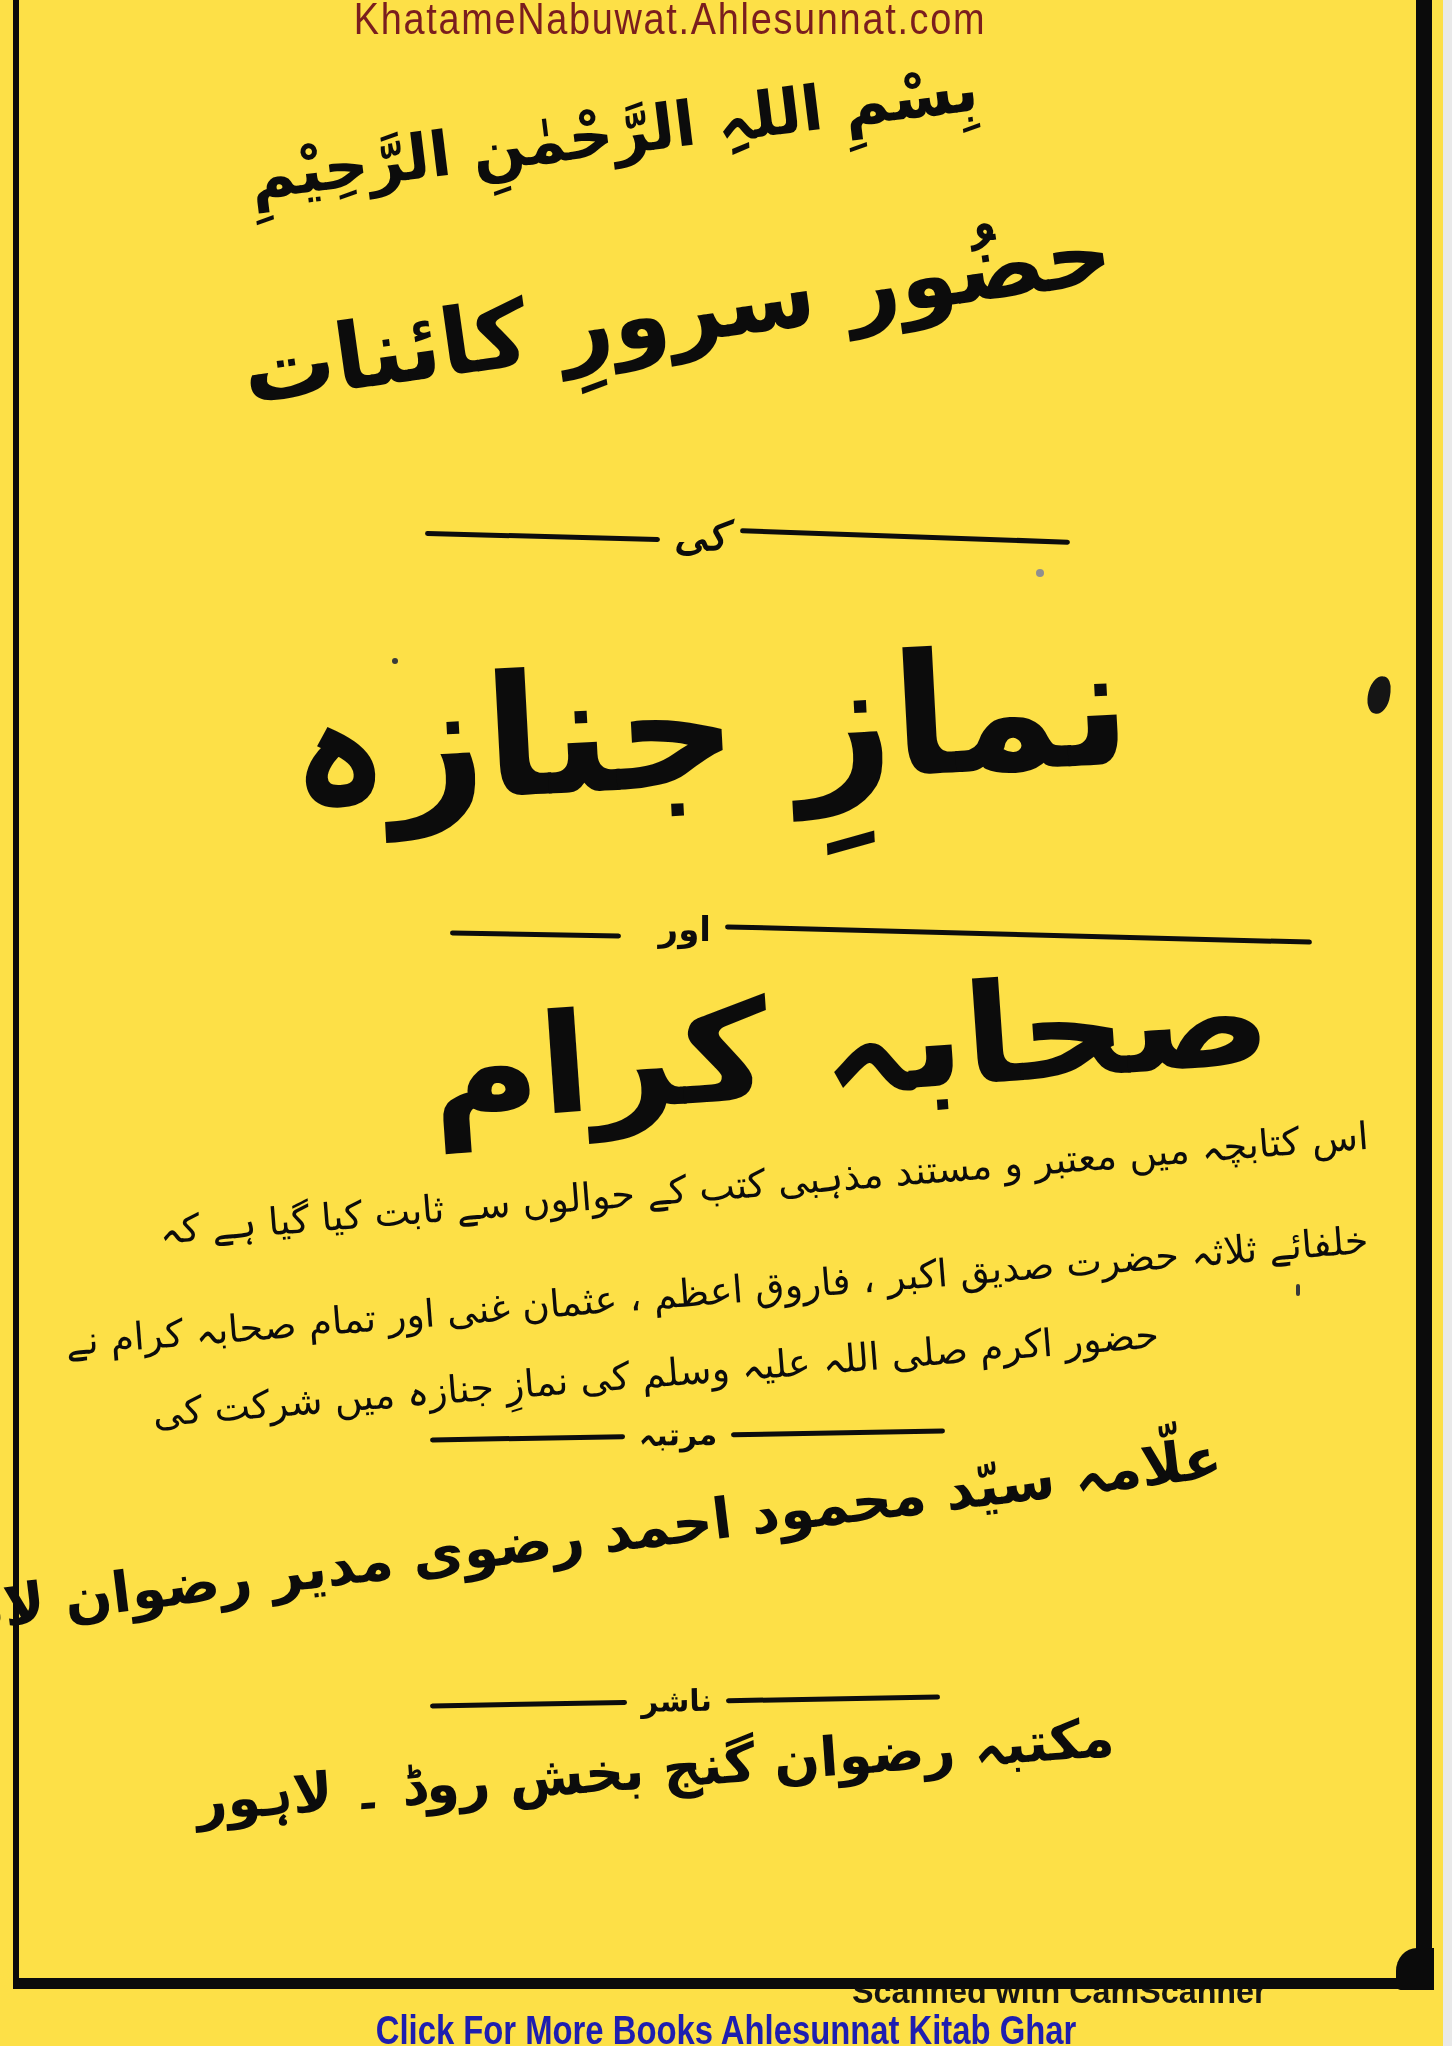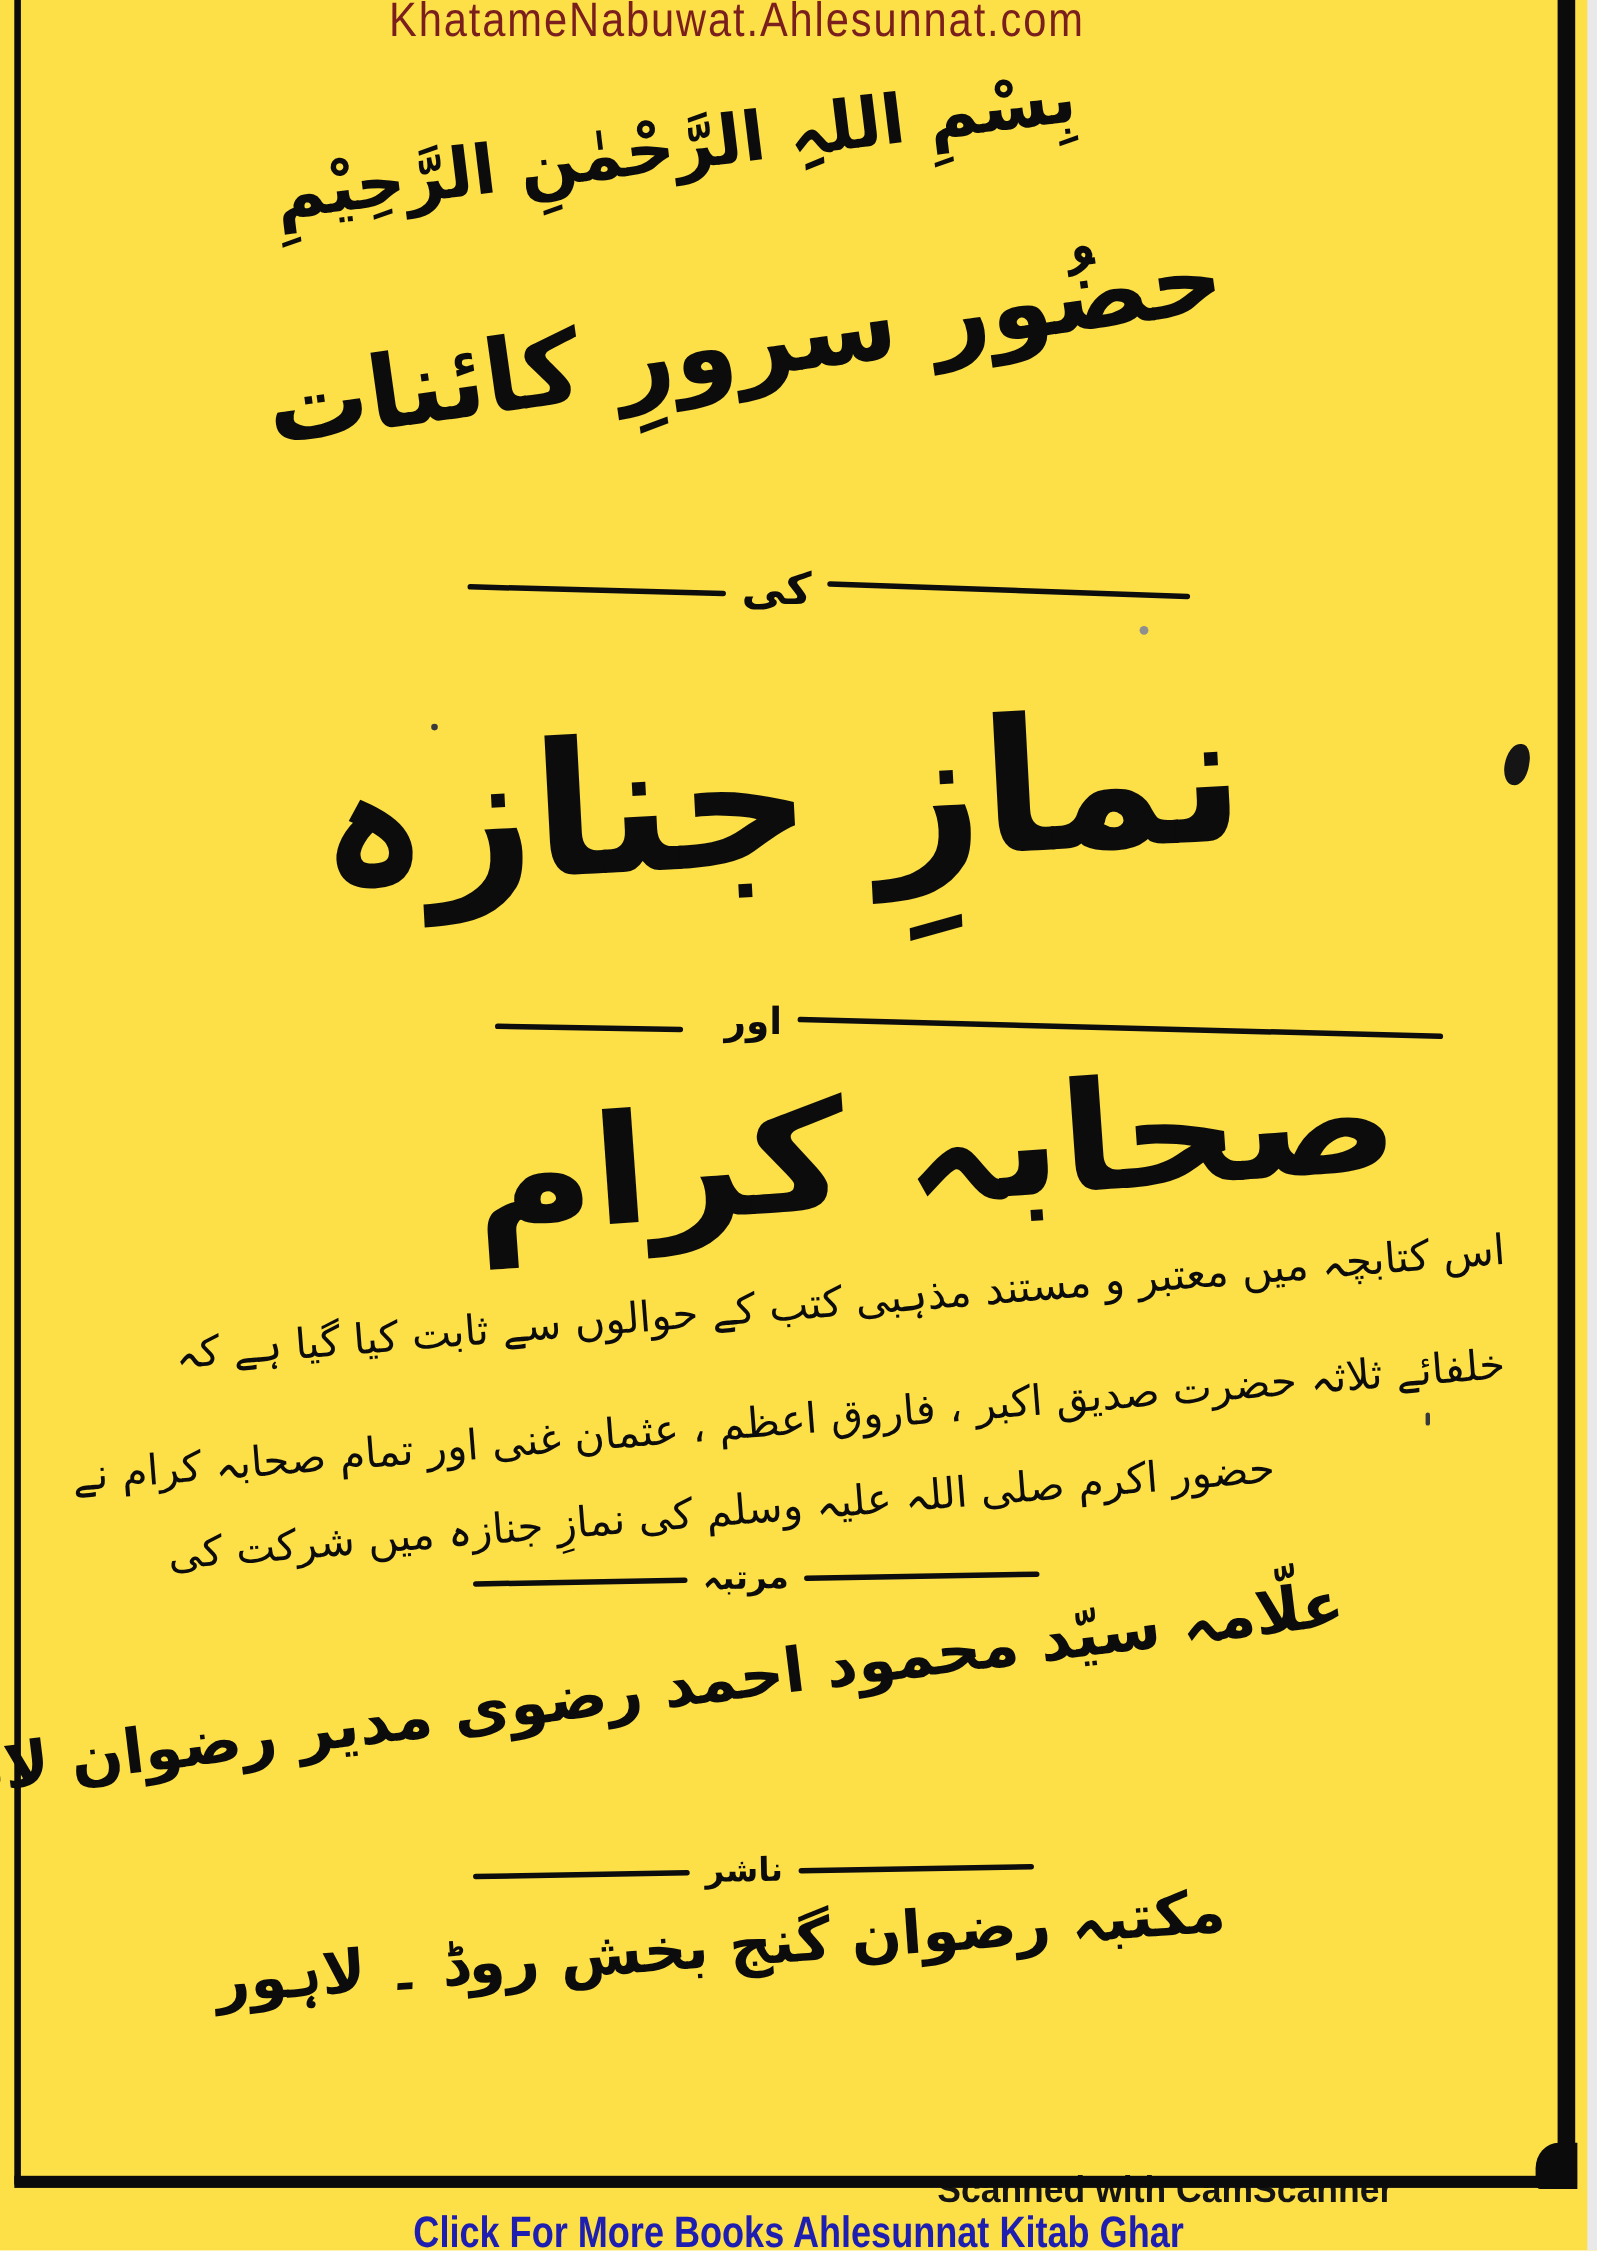--- a/index.html
+++ b/index.html
@@ -31,21 +31,21 @@
   }
   .honorific{
     position:absolute;top:252px;left:325px;width:790px;text-align:center;
     font-size:92px;font-weight:bold;transform:rotate(-8deg);white-space:nowrap;
   }
 
   .divider{position:absolute;display:flex;align-items:center;gap:14px;}
   .rule{display:block;height:5px;background:#0d0d0d;border-radius:3px;}
   .divider .word{font-weight:bold;white-space:nowrap;line-height:1;}
 
-  .div-ki{top:516px;left:425px;width:665px;}
+  .div-ki{top:516px;left:425px;width:665px;font-style:italic;}
   .div-ki .r1{width:235px;transform:rotate(1.5deg);}
   .div-ki .word{font-size:40px;}
   .div-ki .r2{width:330px;transform:rotate(2deg);}
 
   .main-title{
     position:absolute;top:568px;left:270px;width:880px;text-align:center;
     font-size:168px;font-weight:bold;line-height:1.9;transform:rotate(-3deg);white-space:nowrap;
   }
 
   .div-aur{top:922px;left:450px;width:862px;}

